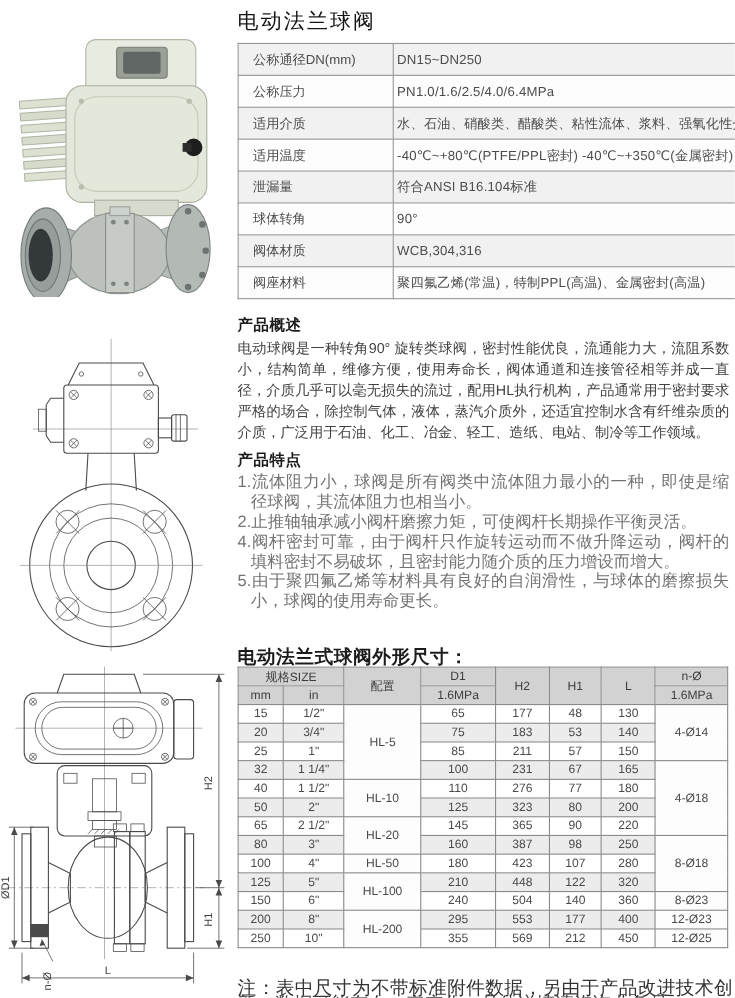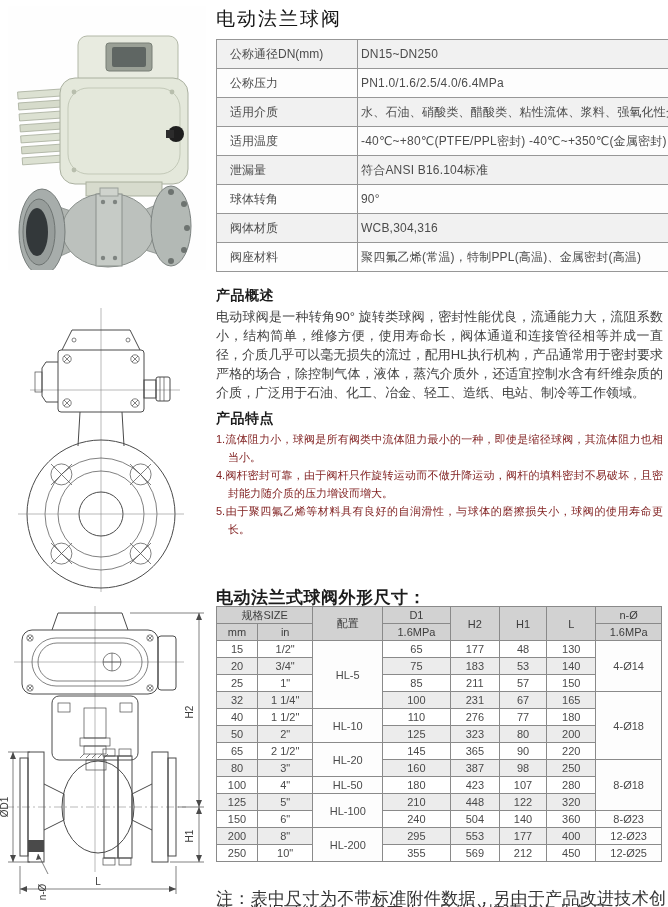--- a/index.html
+++ b/index.html
@@ -27,21 +27,21 @@
   table.spec tr.w{background:#fdfdfd;}
   .sec-heading{
     left:216px;font-size:14px;font-weight:bold;color:#1c1c1c;margin:0;letter-spacing:0.5px;
   }
   .overview-body{
     left:216px;top:307px;width:447px;font-size:13px;line-height:19px;
     text-align:justify;color:#424242;
   }
   .features-list{left:216px;top:430px;width:447px;}
   .feature-item{
-    font-size:11px;line-height:18px;text-align:justify;color:#7f1d1d;
+    font-size:15px;line-height:18px;text-align:justify;color:#737373;
     padding-left:12px;text-indent:-12px;
   }
   table.dims{
     left:216px;top:606px;width:446px;border-collapse:collapse;table-layout:fixed;
     font-size:11px;
   }
   table.dims th,table.dims td{
     border:1px solid #8a8a8a;text-align:center;padding:0;color:#4a4a4a;
     font-weight:normal;height:16px;overflow:hidden;white-space:nowrap;
   }
@@ -287,20 +287,21 @@
       </tr>
     </tbody>
 </table>
 
 <h2 class="abs sec-heading" style="top:287px;">产品概述</h2>
 <div class="abs overview-body">电动球阀是一种转角90° 旋转类球阀，密封性能优良，流通能力大，流阻系数小，结构简单，维修方便，使用寿命长，阀体通道和连接管径相等并成一直径，介质几乎可以毫无损失的流过，配用HL执行机构，产品通常用于密封要求严格的场合，除控制气体，液体，蒸汽介质外，还适宜控制水含有纤维杂质的介质，广泛用于石油、化工、冶金、轻工、造纸、电站、制冷等工作领域。</div>
 
 <h2 class="abs sec-heading" style="top:410px;">产品特点</h2>
 <div class="abs features-list">
     <div class="feature-item">1.流体阻力小，球阀是所有阀类中流体阻力最小的一种，即使是缩径球阀，其流体阻力也相当小。</div>
+    <div class="feature-item">2.止推轴轴承减小阀杆磨擦力矩，可使阀杆长期操作平衡灵活。</div>
     <div class="feature-item">4.阀杆密封可靠，由于阀杆只作旋转运动而不做升降运动，阀杆的填料密封不易破坏，且密封能力随介质的压力增设而增大。</div>
     <div class="feature-item">5.由于聚四氟乙烯等材料具有良好的自润滑性，与球体的磨擦损失小，球阀的使用寿命更长。</div>
   </div>
 
 <h2 class="abs sec-heading" style="top:586px;font-size:17px;">电动法兰式球阀外形尺寸：</h2>
 
 <table class="abs dims">
   <colgroup>
     <col style="width:40px">
       <col style="width:54px">

